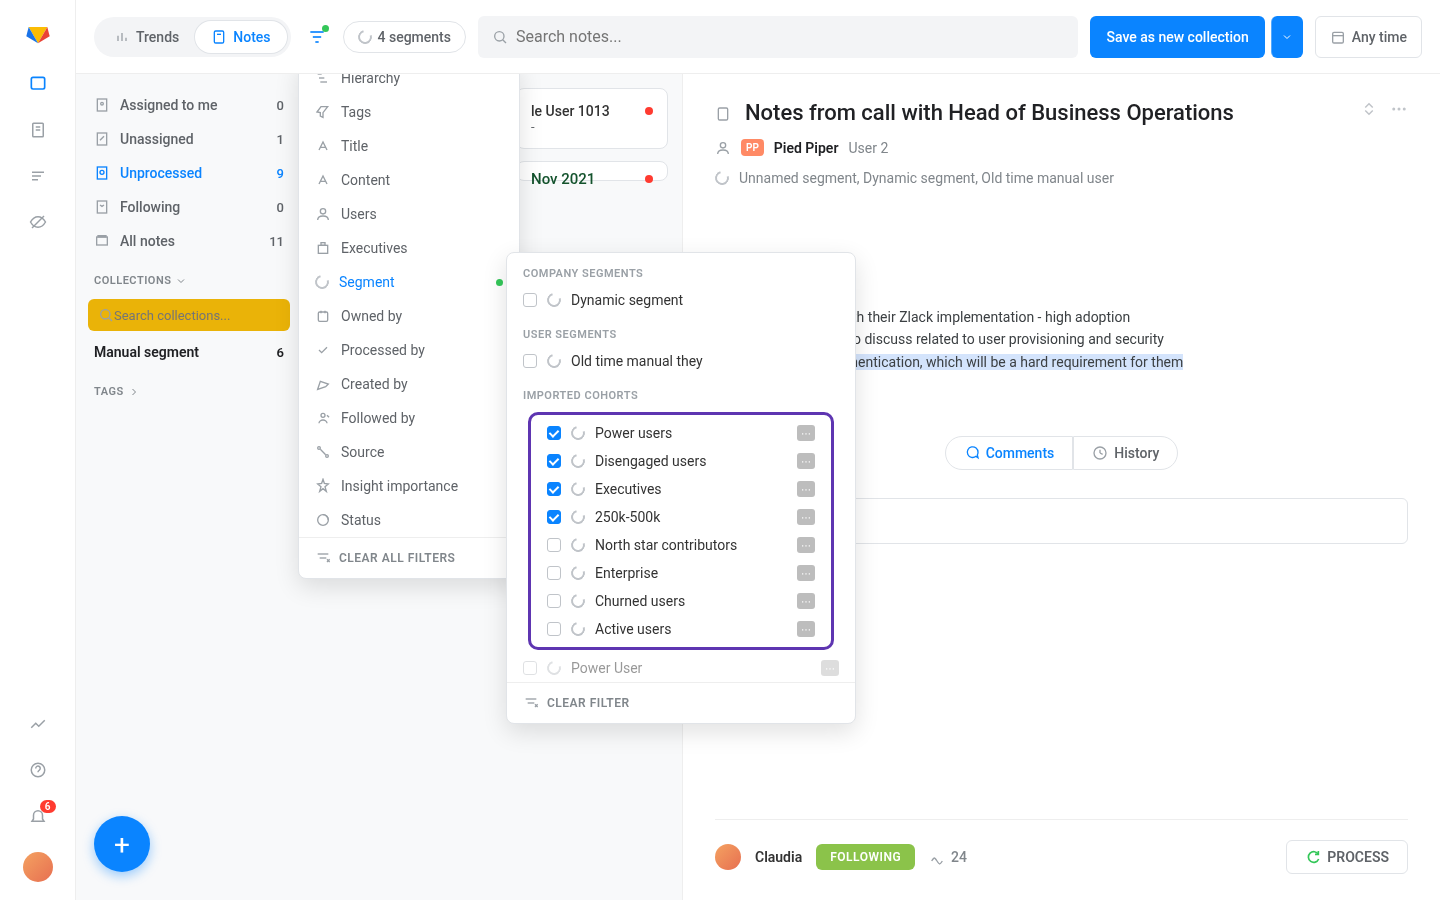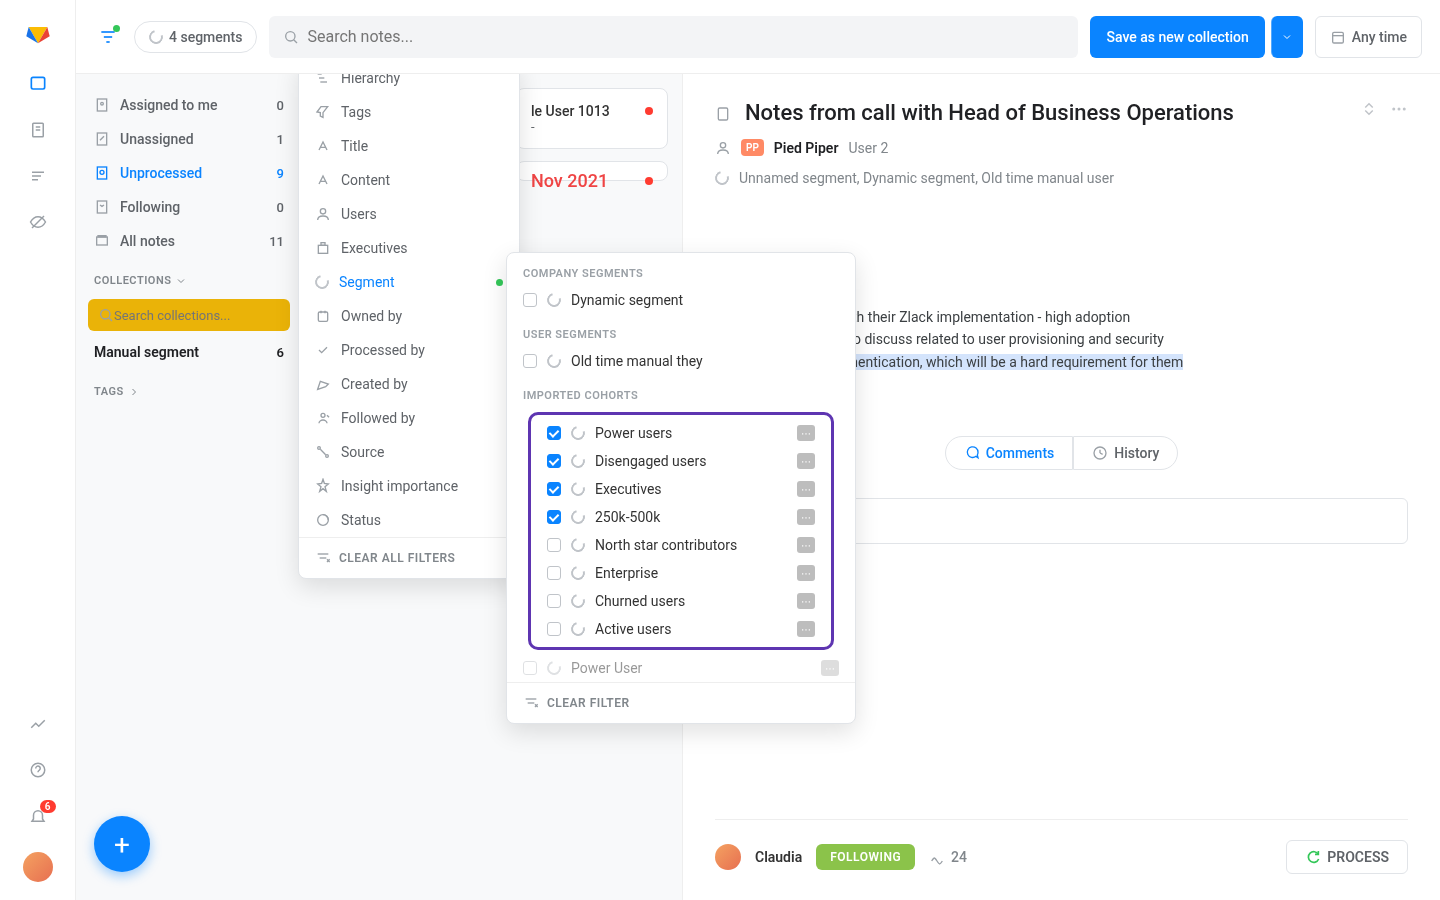--- a/index.html
+++ b/index.html
@@ -133,20 +133,37 @@
       <svg viewBox="0 0 24 24" width="18" height="18" fill="none" stroke="currentColor" stroke-width="2">
           <path d="M18 16v-5a6 6 0 10-12 0v5l-2 3h16z"></path>
         </svg>
       <span class="count">6</span>
     </div>
     <div class="avatar"></div>
   </div>
 
   <div class="main">
     <div class="topbar">
+      <div class="pill-group">
+        <div class="pill">
+          <svg class="ic" viewBox="0 0 24 24" fill="none" stroke="currentColor" stroke-width="2">
+              <line x1="6" y1="18" x2="6" y2="10"></line>
+              <line x1="12" y1="18" x2="12" y2="6"></line>
+              <line x1="18" y1="18" x2="18" y2="13"></line>
+            </svg>
+          <span>Trends</span>
+        </div>
+        <div class="pill active">
+          <svg class="ic" style="color:#0a84ff" viewBox="0 0 24 24" fill="none" stroke="currentColor" stroke-width="2">
+              <rect x="5" y="3" width="14" height="18" rx="2"></rect>
+              <line x1="9" y1="8" x2="15" y2="8"></line>
+            </svg>
+          <span>Notes</span>
+        </div>
+      </div>
       <div class="filter-btn">
         <svg viewBox="0 0 24 24" width="20" height="20" fill="none" stroke="currentColor" stroke-width="2">
             <line x1="4" y1="6" x2="20" y2="6"></line>
             <line x1="7" y1="12" x2="17" y2="12"></line>
             <line x1="10" y1="18" x2="14" y2="18"></line>
           </svg>
         <span class="dot"></span>
       </div>
       <div class="segments-btn">
         <span class="seg-icon"></span>
@@ -245,21 +262,21 @@
 
       <div class="notes-col">
         <div class="note-card" style="margin-left:200px">
           <div class="card-user">
               <span>le User 1013</span>
               <span class="red-dot"></span>
             </div>
           <div class="card-snippet">-</div>
         </div>
         <div class="note-card" style="margin-left:200px;height:20px;padding:8px 14px">
-          <div class="card-user" style="font-size:18px;color:#ef4444">Nov 2021 <span class="red-dot"></span></div>
+          <div class="card-user" style="font-size:15px;color:#14532d">Nov 2021 <span class="red-dot"></span></div>
         </div>
       </div>
 
       <div class="detail">
         <div class="detail-head">
           <svg class="ic" style="margin-top:6px" viewBox="0 0 24 24" fill="none" stroke="currentColor" stroke-width="2">
               <rect x="5" y="3" width="14" height="18" rx="2"></rect>
             </svg>
           <div class="title">Notes from call with Head of Business Operations</div>
           <div class="detail-actions">

